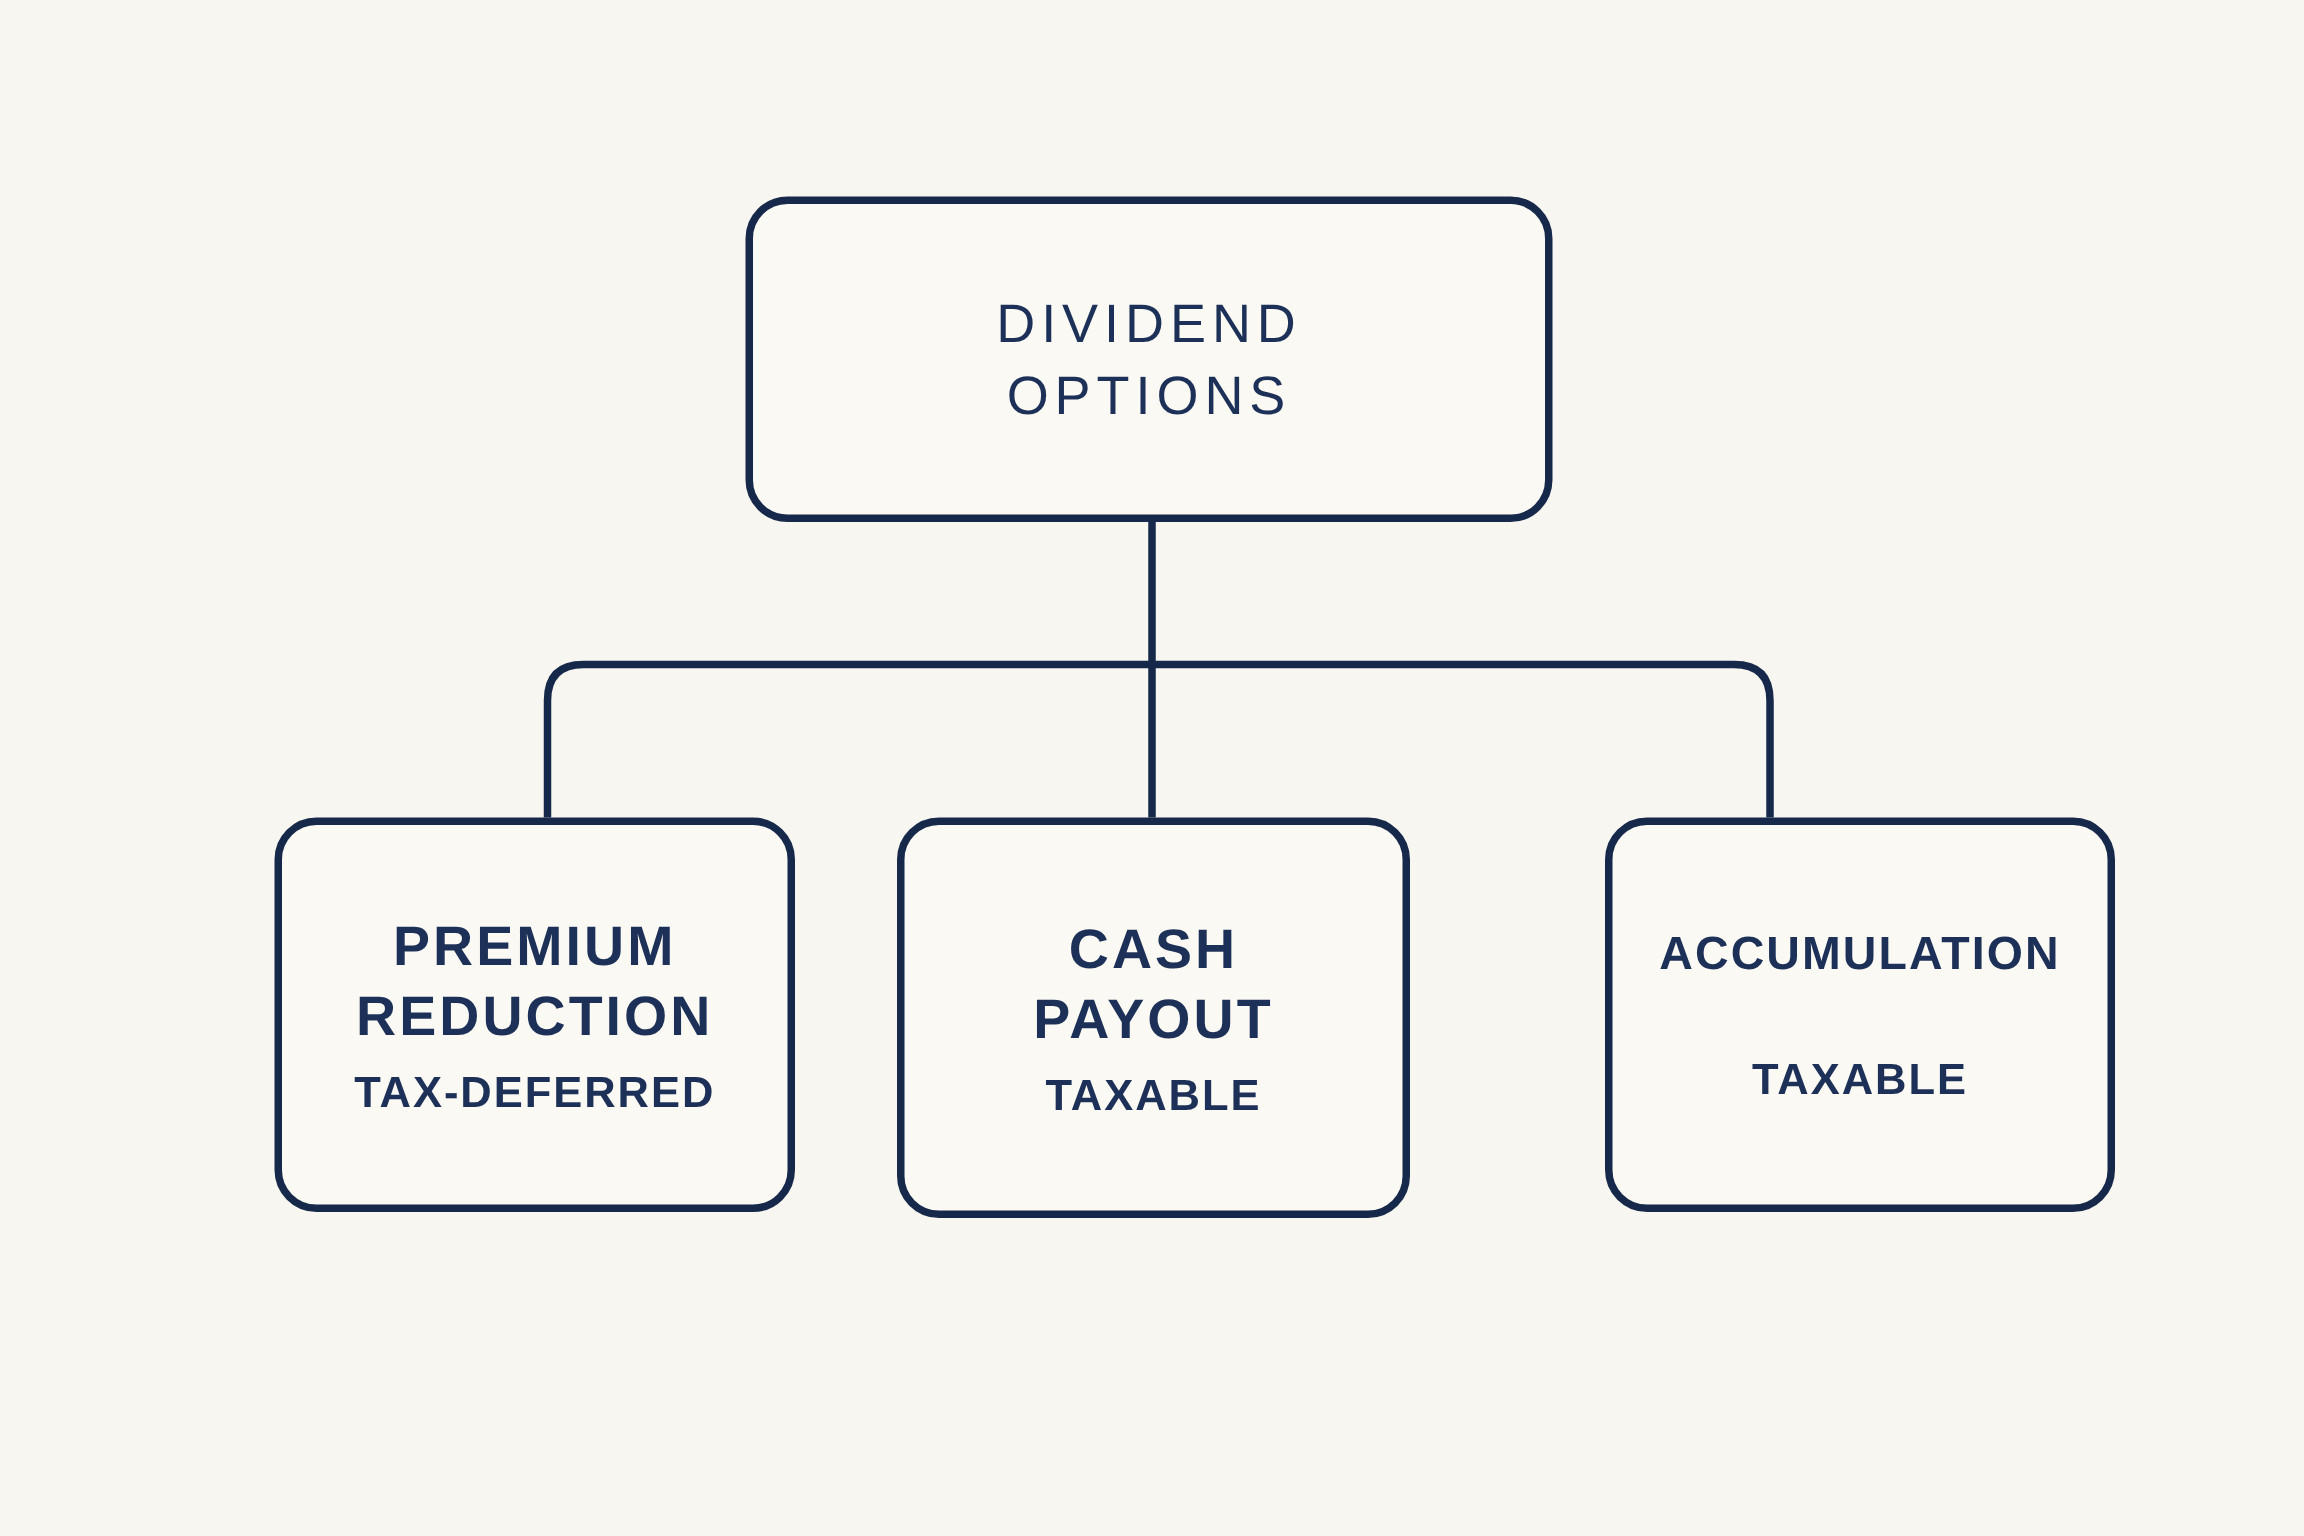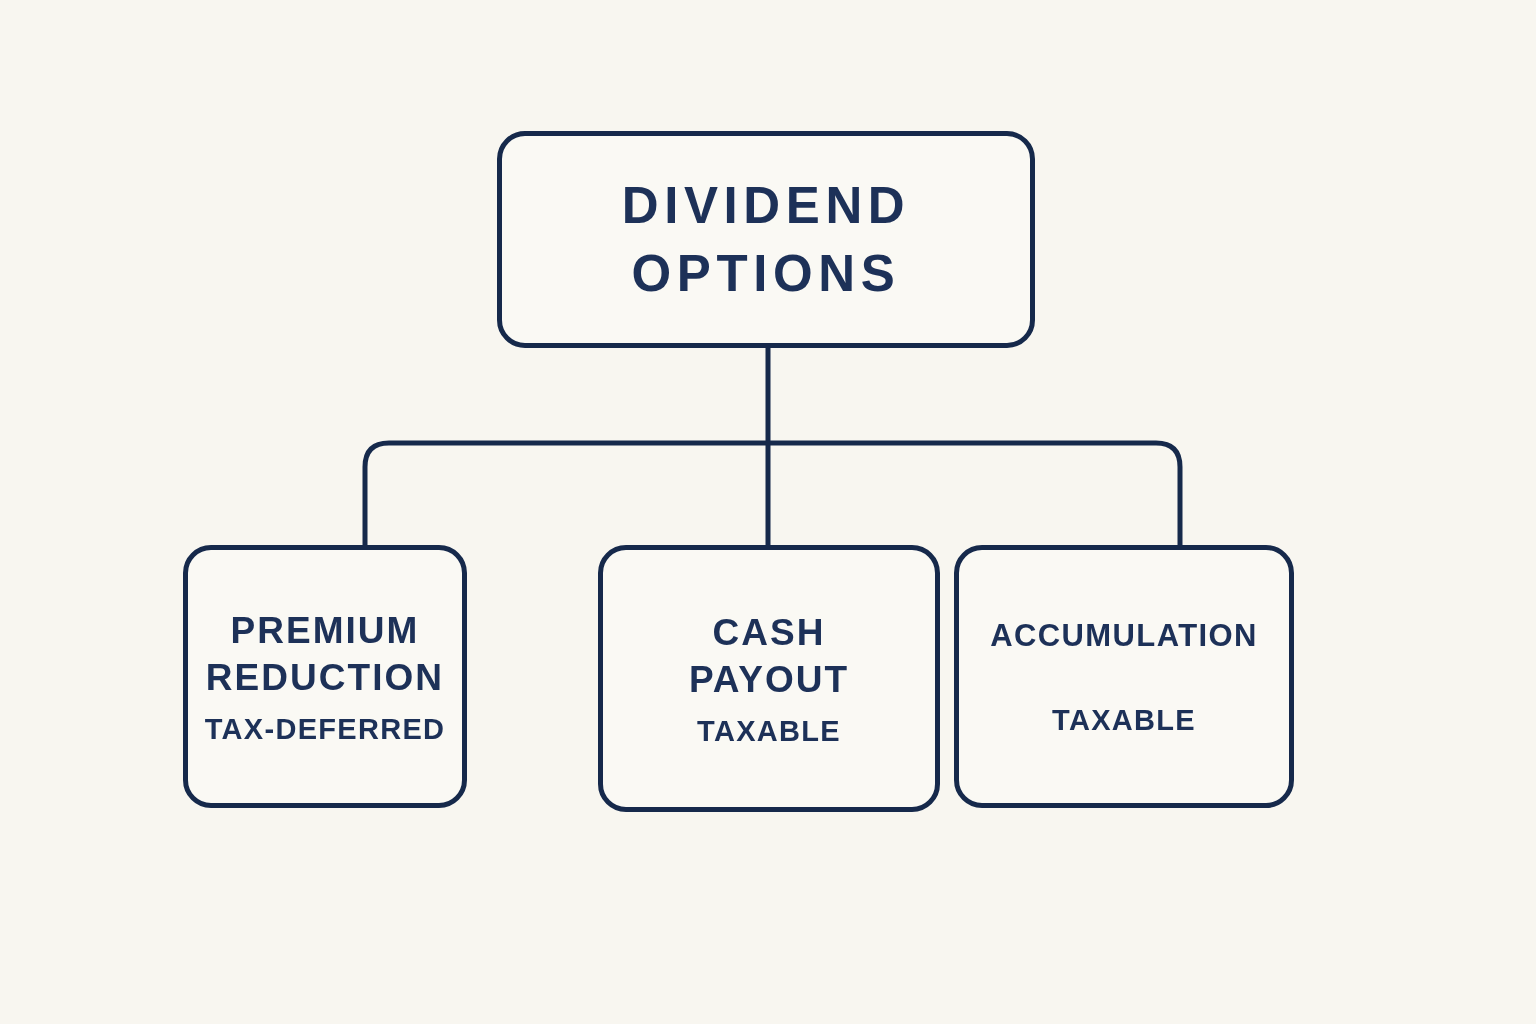--- a/index.html
+++ b/index.html
@@ -30,27 +30,27 @@
     border-radius: 28px;
     background: #faf9f4;
     display: flex;
     flex-direction: column;
     align-items: center;
     justify-content: center;
     text-align: center;
     color: #1d3158;
   }
   .n-root   { left: 497px;  top: 131px; width: 538px; height: 217px; }
-  .n-left   { left: 183px;  top: 545px; width: 284px; height: 263px; }
+  .n-left   { left: 183px;  top: 545px; width: 347px; height: 263px; }
   .n-mid    { left: 598px;  top: 545px; width: 342px; height: 267px; }
-  .n-right  { left: 954px; top: 545px; width: 340px; height: 263px; }
+  .n-right  { left: 1070px; top: 545px; width: 340px; height: 263px; }
 
   .root-title {
-    font-size: 51px;
-    font-weight: 700;
+    font-size: 36px;
+    font-weight: 400;
     letter-spacing: 0.11em;
     line-height: 1.33;
     white-space: pre-line;
   }
   .child-title {
     font-size: 37px;
     font-weight: 700;
     letter-spacing: 0.055em;
     line-height: 1.28;
     white-space: pre-line;

